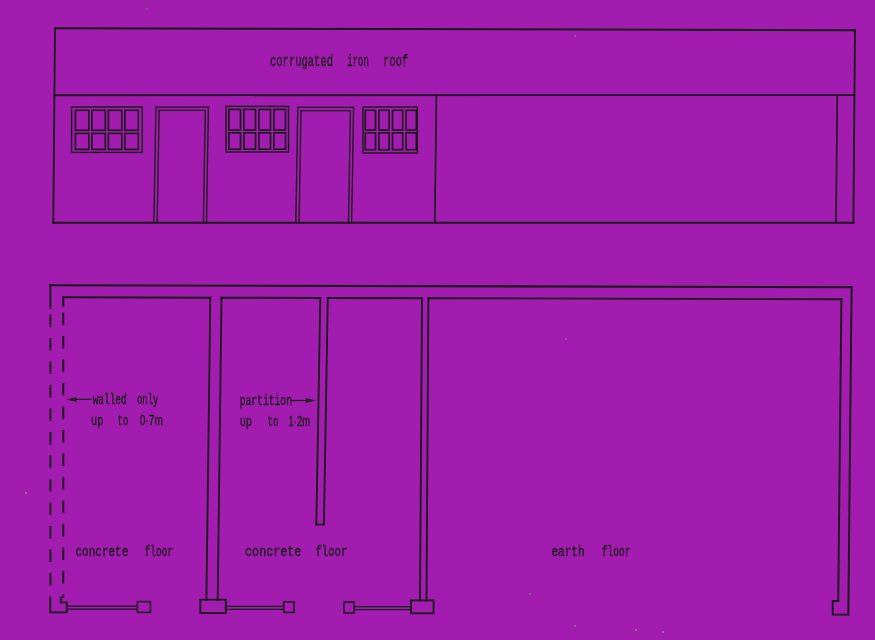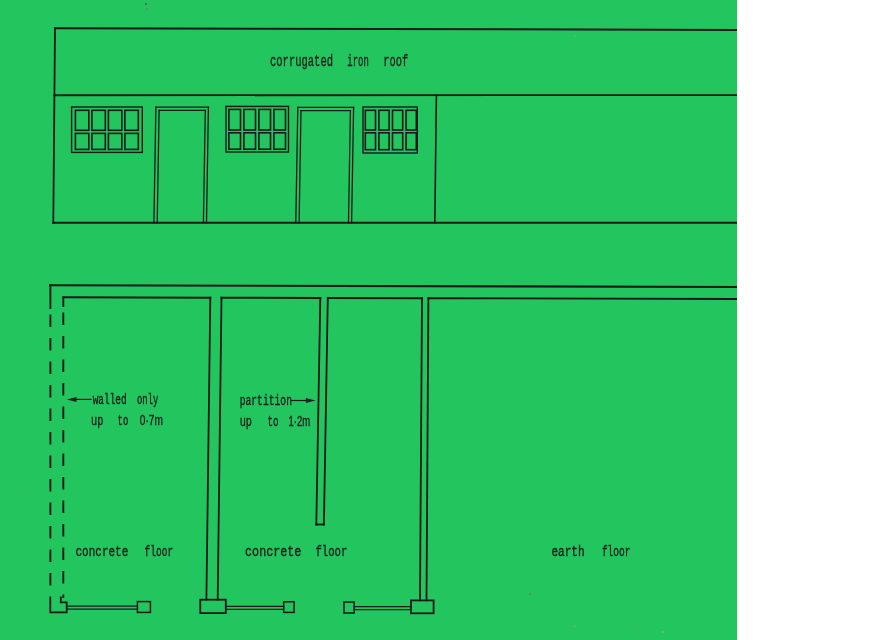--- a/index.html
+++ b/index.html
@@ -1,16 +1,16 @@
 <!DOCTYPE html>
 <html><head>
 <meta charset="utf-8">
 <style>
 html,body{margin:0;padding:0;background:#ffffff;}
-#page{width:737px;height:640px;position:relative;background:#22c55e;overflow:hidden;}
+#page{width:875px;height:640px;position:relative;background:#a21caf;overflow:hidden;}
 svg{display:block;}
 text{font-family:"Liberation Mono",monospace;fill:#1c1c1c;}
 </style>
 </head>
 <body>
 <div id="page">
 <svg width="875" height="640" viewBox="0 0 875 640">
 <g stroke="#1a1a1a" fill="none" stroke-linecap="square">
 
 <path d="M 55,28.2 L 855,30.2" stroke-width="2"></path>

